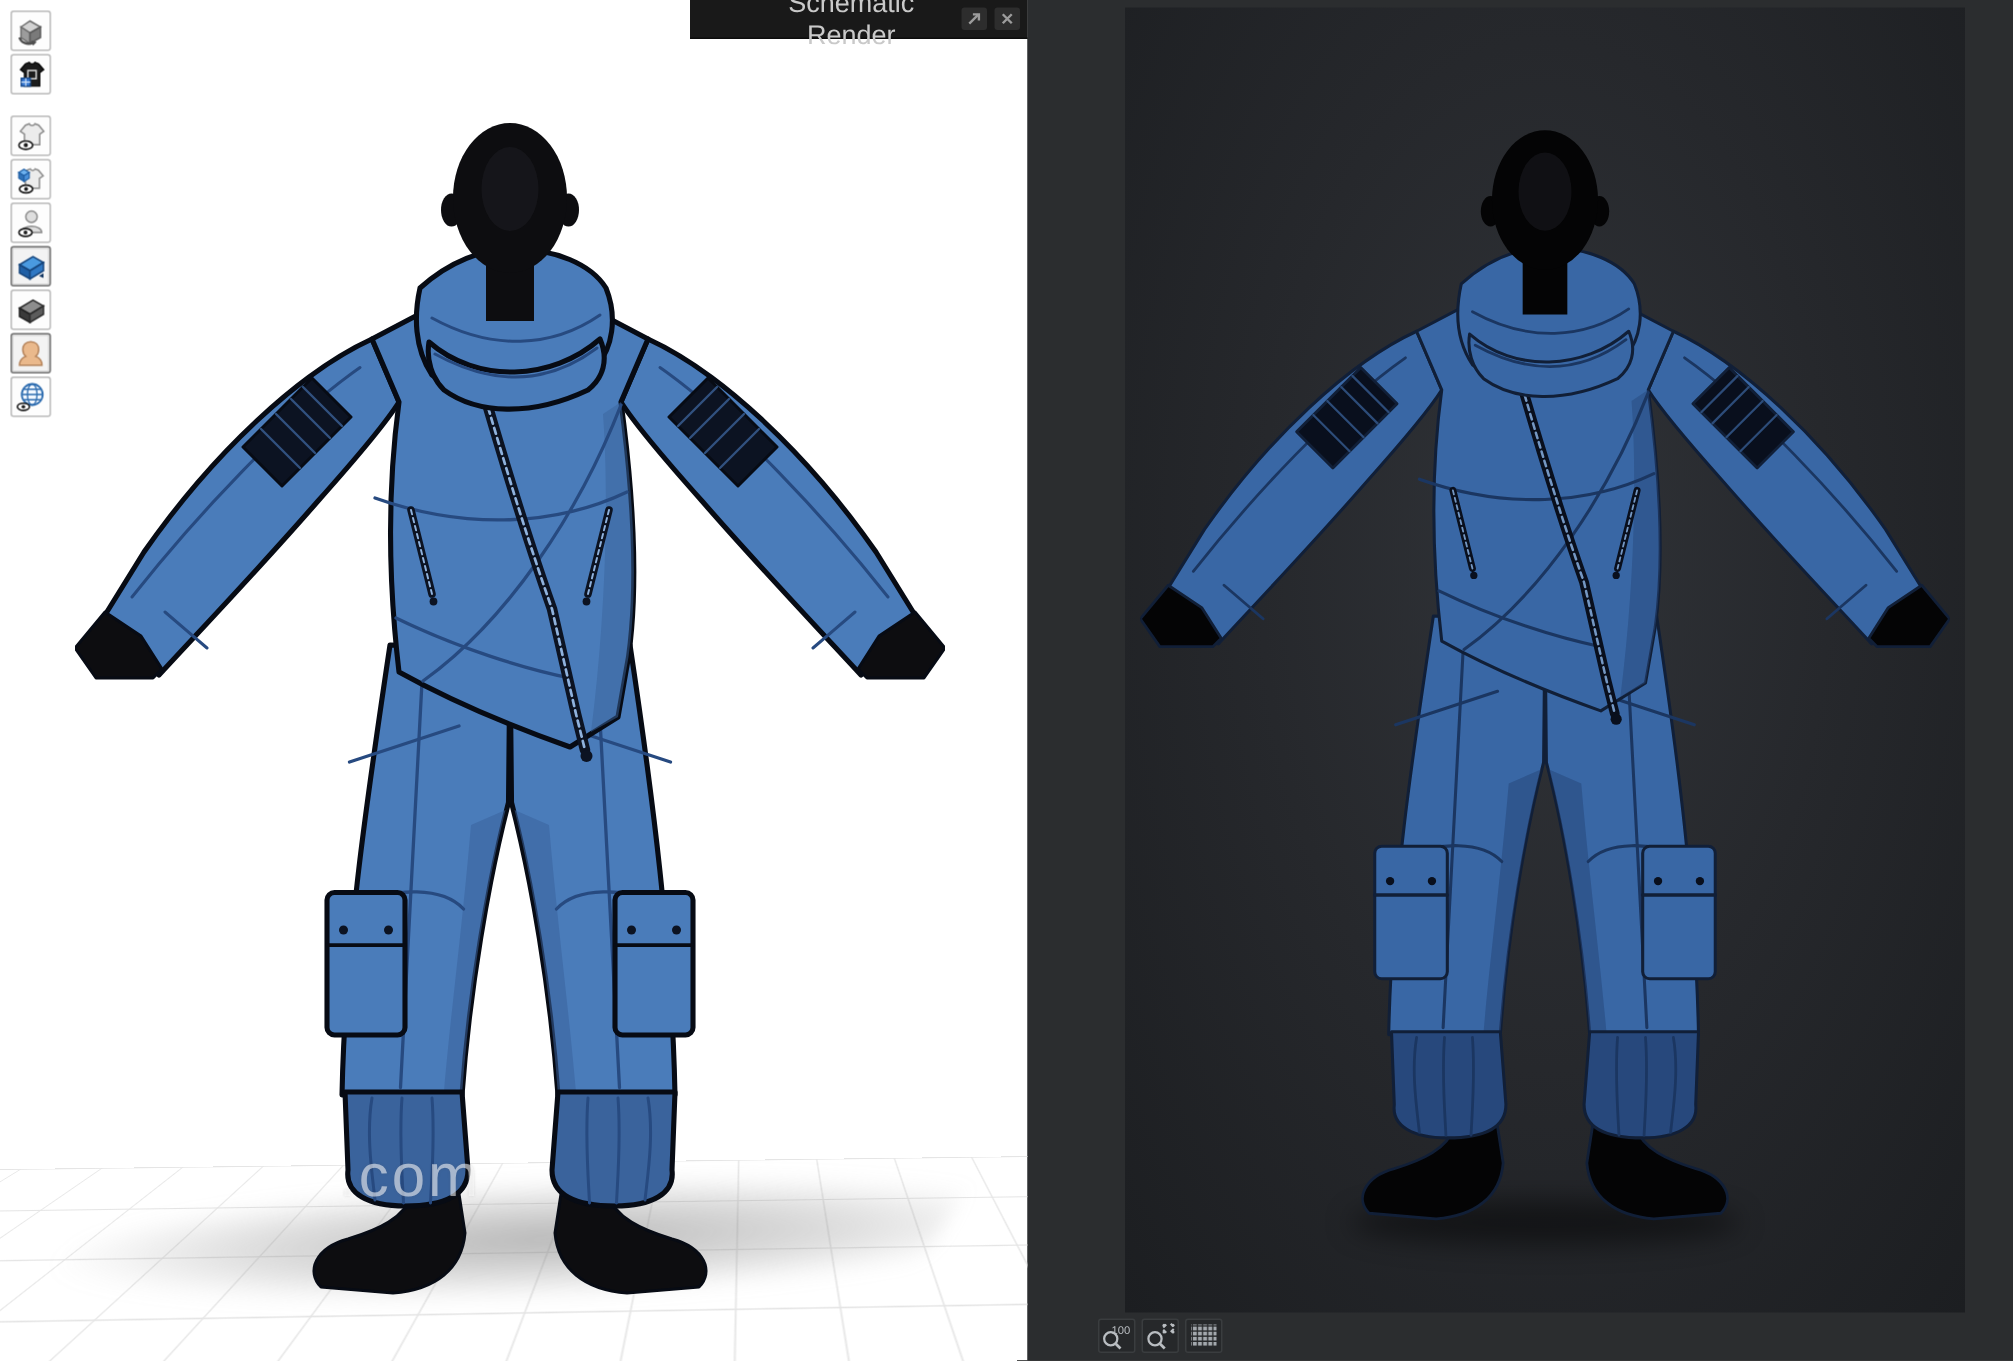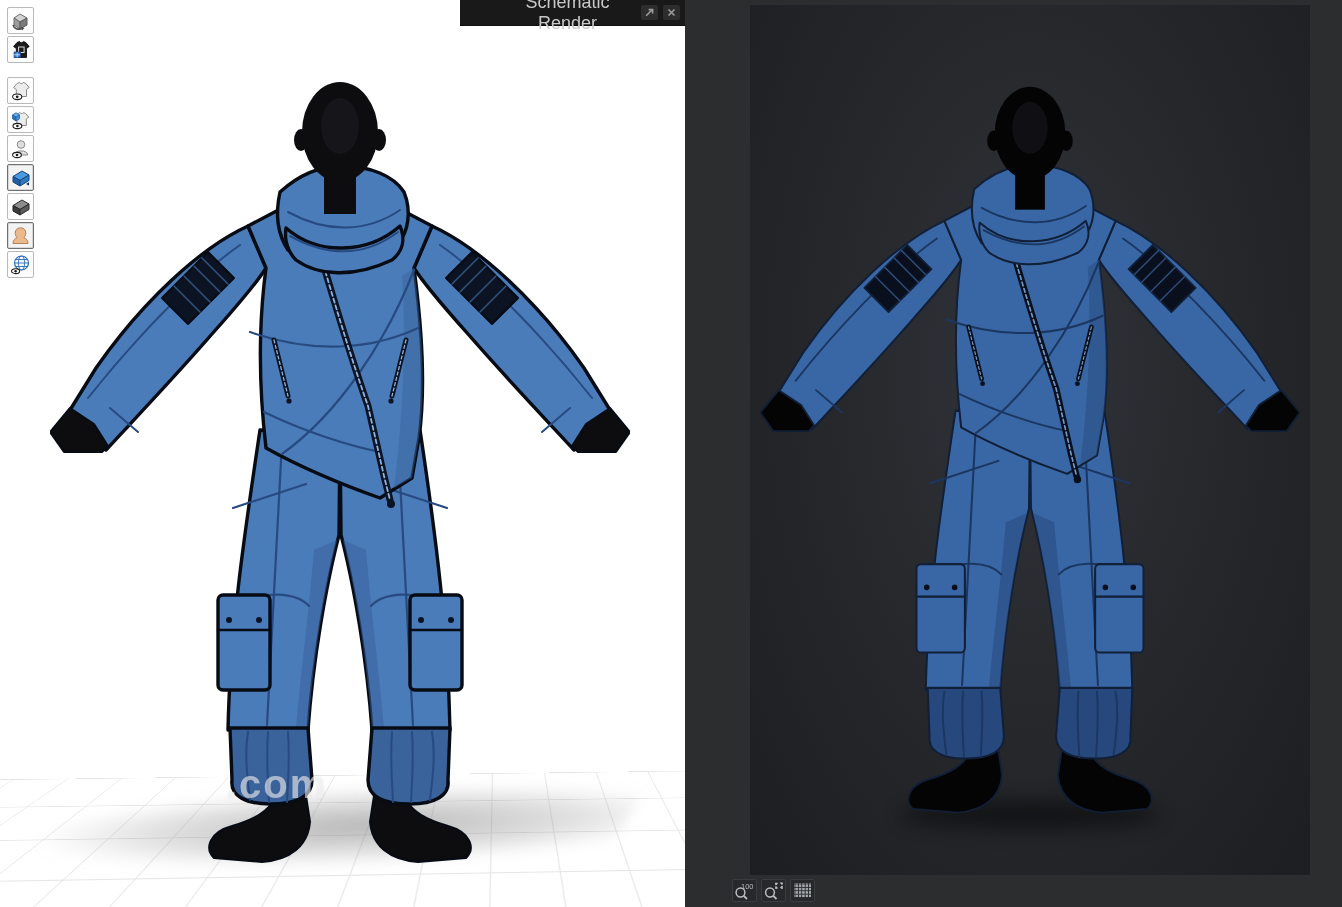--- a/index.html
+++ b/index.html
@@ -16,21 +16,21 @@
     transform-origin:50% 0;opacity:.55;}
   .figure-shadow{position:absolute;left:48px;top:788px;width:575px;height:78px;
     background:radial-gradient(ellipse at 55% 50%,rgba(110,110,110,.5) 0%,rgba(140,140,140,.28) 45%,rgba(160,160,160,0) 72%);
     filter:blur(7px);transform:skewX(-30deg) rotate(-2deg);}
   .figure{position:absolute;stroke-linejoin:round;stroke-linecap:round;}
   .figure.schematic{left:50px;top:80px;width:580px;height:790px;
     --c1:#4a7cba;--c2:#3a639c;--c3:#274a80;--dk:#0c1322;--ol:#070b14;--skin:#0d0d10;--zip:#8fb2dd;--sw:3.4;}
   .figure.render{left:10px;top:80px;width:540px;height:735px;
     --c1:#3f6fae;--c2:#2b4d83;--c3:#1e3a66;--dk:#0a101e;--ol:#13213a;--skin:#040405;--zip:#7ea2cf;--sw:2.2;
     filter:brightness(.93) saturate(1.05);}
-  .watermark{position:absolute;left:226px;top:762px;font-size:40px;font-weight:bold;
+  .watermark{position:absolute;left:226px;top:762px;font-size:40px;font-weight:normal;
     letter-spacing:2px;color:rgba(255,255,255,.55);text-shadow:0 0 2px rgba(90,90,90,.18);}
 
   
   .toolbar{position:absolute;left:7px;top:7px;display:flex;flex-direction:column;}
   .tool-btn{width:27px;height:27px;background:#fdfdfd;border:1px solid #b9b9b9;border-radius:2px;
     margin-bottom:2px;padding:2px;box-sizing:border-box;display:flex;align-items:center;justify-content:center;cursor:pointer;}
   .tool-btn.group-gap{margin-top:12px;}
   .tool-btn.active{border:1px solid #6f6f6f;box-shadow:inset 0 0 0 1px #d7d7d7;background:#f3f3f3;}
   .tool-btn svg{width:21px;height:21px;display:block;}
 

